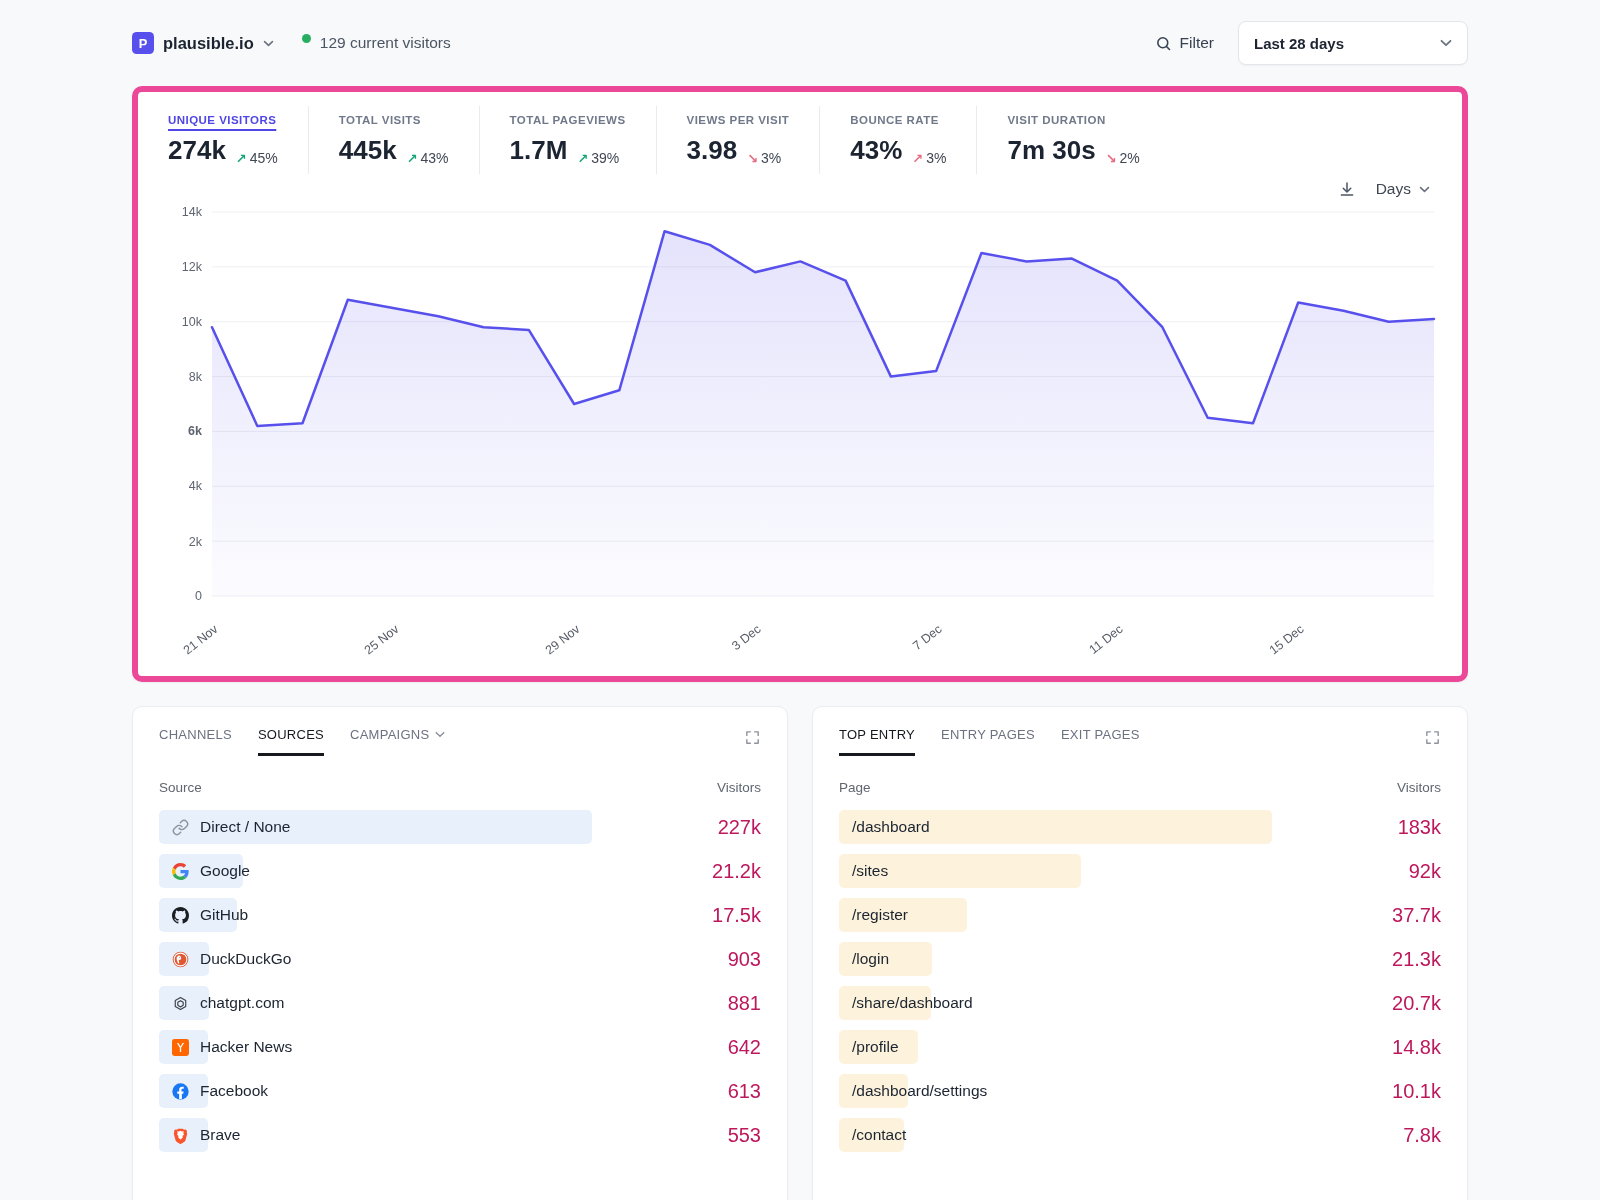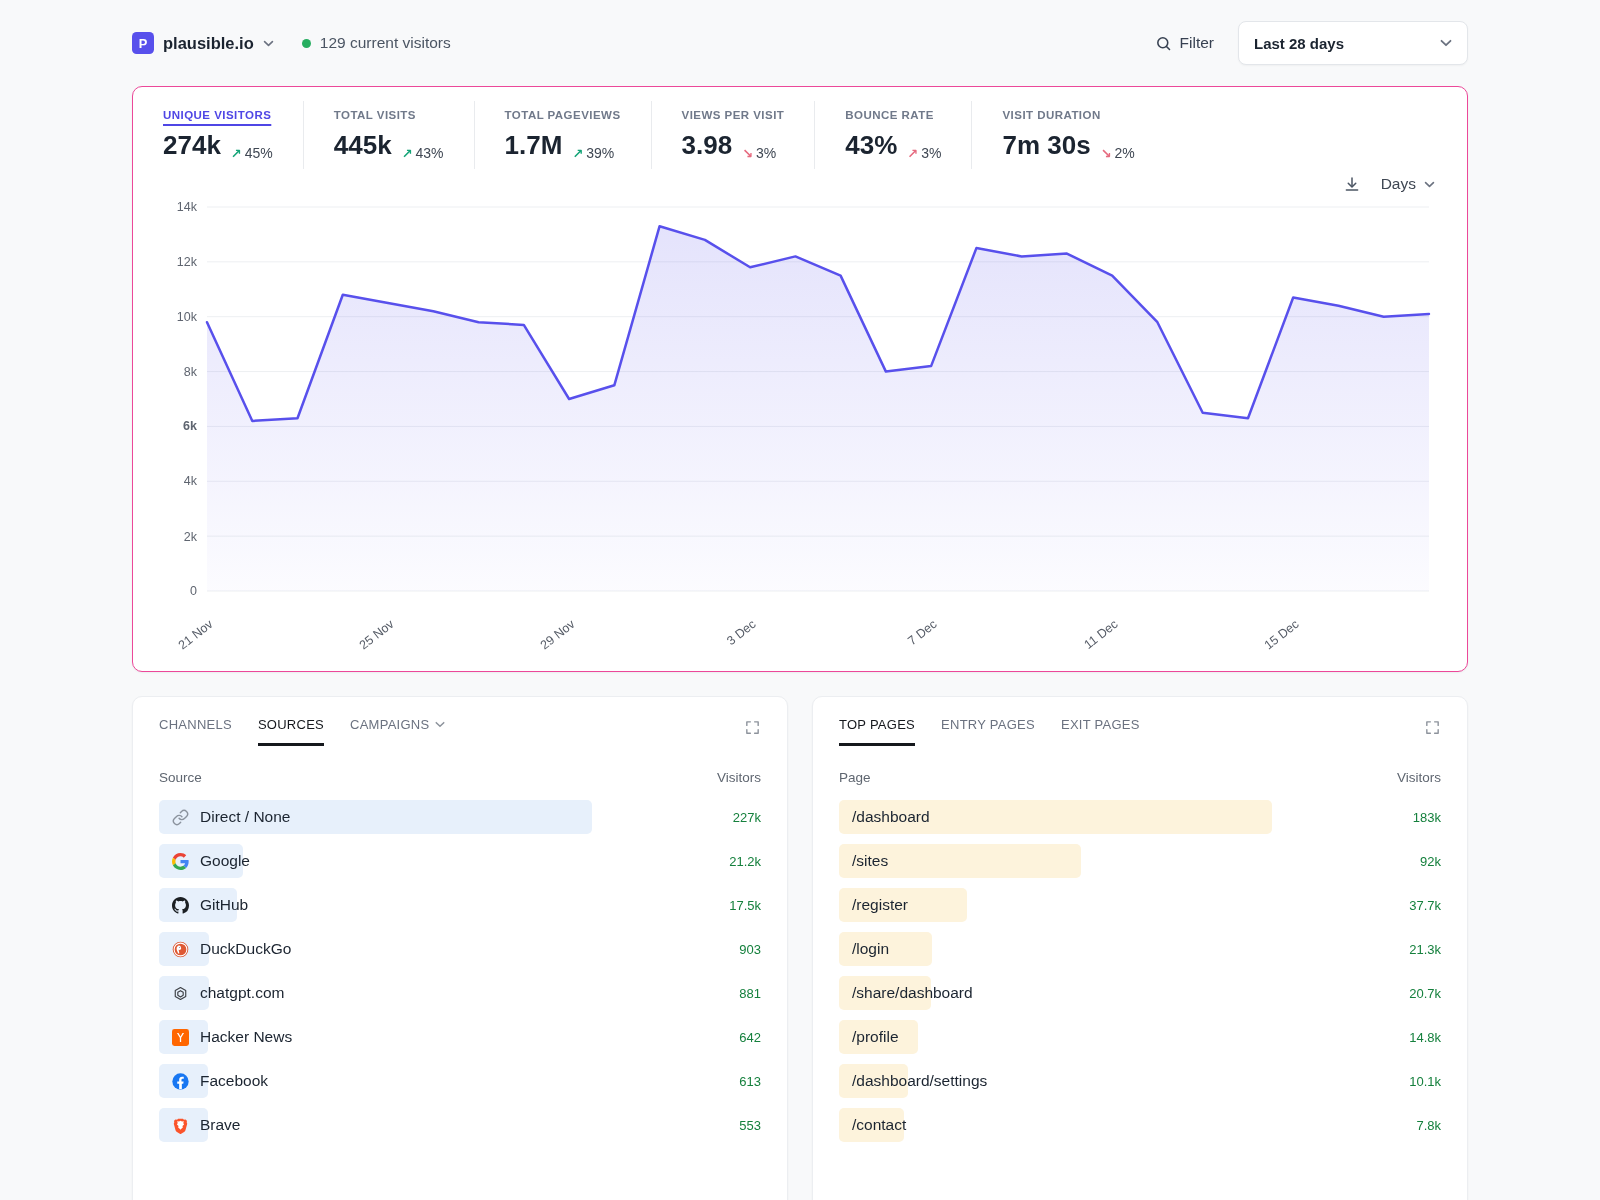--- a/index.html
+++ b/index.html
@@ -7,28 +7,28 @@
   body{background:#f8f9fa;font-family:"Liberation Sans","DejaVu Sans",sans-serif;color:#1f2937;overflow:hidden}
   .page{width:1336px;margin:0 auto;padding-top:20px}
 
   
   .topbar{display:flex;justify-content:space-between;align-items:center;height:46px;margin-bottom:20px}
   .topbar-left{display:flex;align-items:center;gap:28px}
   .site-picker{display:flex;align-items:center;gap:9px;cursor:pointer}
   .logo{display:flex}
   .site-name{font-size:16.5px;font-weight:700;color:#1b2430}
   .chev{color:#6b7280;display:flex;align-items:center}
-  .visitors{display:flex;align-items:center;gap:9px;color:#4b5563;font-size:15.5px;cursor:pointer}
+  .visitors{display:flex;align-items:flex-start;gap:9px;color:#4b5563;font-size:15.5px;cursor:pointer}
   .dot{width:9px;height:9px;border-radius:50%;background:#27ae60}
   .topbar-right{display:flex;align-items:center;gap:24px}
   .filter-btn{display:flex;align-items:center;gap:8px;font-size:15.5px;color:#374151;cursor:pointer}
   .daterange{width:230px;height:44px;background:#fff;border:1px solid #e3e6ea;border-radius:8px;display:flex;align-items:center;justify-content:space-between;padding:0 15px;font-size:15px;font-weight:700;color:#1b2430;box-shadow:0 1px 2px rgba(0,0,0,.04);cursor:pointer}
 
   
-  .main-card{background:#fff;border:1px solid #ec4899;border-radius:10px;box-shadow:0 1px 2px rgba(16,24,40,.05);padding:14px 26px 16px;position:relative}
+  .main-card{background:#fff;border:6px solid #ec4899;border-radius:10px;box-shadow:0 1px 2px rgba(16,24,40,.05);padding:14px 26px 16px;position:relative}
   .metrics-row{display:flex;align-items:stretch}
   .metric{padding:8px 30px;border-right:1px solid #e9ebee;cursor:pointer}
   .metric:first-child{padding-left:4px}
   .metric:last-child{border-right:none}
   .metric-label{font-size:11.5px;font-weight:700;letter-spacing:.04em;color:#70798a;white-space:nowrap}
   .metric.active .metric-label{color:#4f46e5;text-decoration:underline;text-decoration-thickness:2px;text-underline-offset:5px}
   .metric-value-row{display:flex;align-items:flex-end;gap:10px;margin-top:9px}
   .metric-value{font-size:26px;font-weight:700;color:#1b2430}
   .metric-change{font-size:14px;color:#3f4753;display:flex;gap:3px;align-items:baseline}
   .arrow{font-weight:700;font-size:13px}
@@ -56,21 +56,21 @@
   .tab.active{color:#15181d;box-shadow:inset 0 -3px 0 #15181d}
   .tab-chev{display:flex;color:#8d939c}
   .expand-btn{margin-left:auto;color:#8d939c;cursor:pointer;display:flex;padding-top:2px}
   .table-head{display:flex;justify-content:space-between;font-size:13.5px;color:#5f6670;margin:24px 0 10px}
   .trow{position:relative;height:44px;cursor:pointer}
   .bar{position:absolute;left:0;top:5px;height:34px;border-radius:5px}
   .trow-content{position:relative;height:100%;display:flex;align-items:center;gap:11px;padding-left:13px}
   .row-icon{width:17px;height:17px;flex:none;display:flex;align-items:center;justify-content:center}
   .row-icon svg{width:100%;height:100%}
   .row-label{font-size:15.5px;color:#1b2430}
-  .row-value{margin-left:auto;font-size:13px;color:#15803d}
+  .row-value{margin-left:auto;font-size:20px;color:#be185d}
 </style>
 </head>
 <body>
 
 <div class="page">
 
   <header class="topbar">
     <div class="topbar-left">
       <div class="site-picker">
         <span class="logo">
@@ -375,21 +375,21 @@
               <span class="row-label">Brave</span>
               <span class="row-value">553</span>
             </div>
           </div>
         </div>
     </section>
 
     <section class="card" id="pages-card">
       <div class="tabs">
         <div class="tab active">
-            <span>TOP PAGES</span>
+            <span>TOP ENTRY</span>
           </div>
           <div class="tab">
             <span>ENTRY PAGES</span>
           </div>
           <div class="tab">
             <span>EXIT PAGES</span>
           </div>
           <span class="expand-btn">
           <svg width="17" height="17" viewBox="0 0 24 24" fill="none" stroke="currentColor" stroke-width="2" stroke-linecap="round" stroke-linejoin="round">
               <path d="M4 9V4h5"></path>

